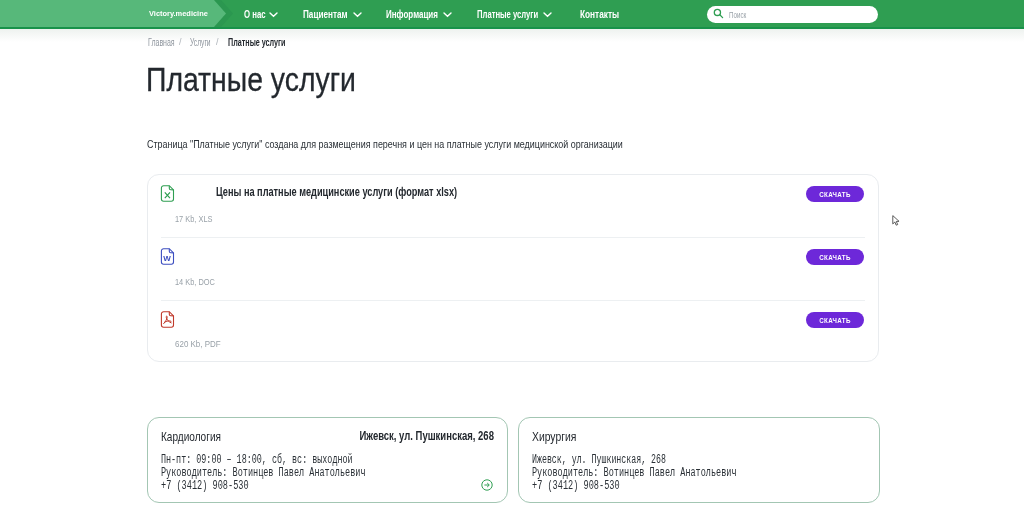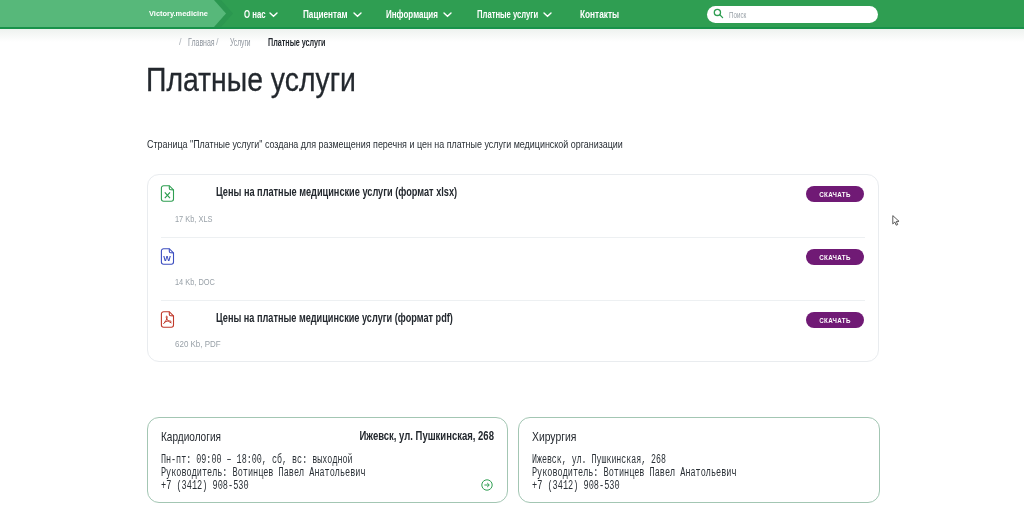--- a/index.html
+++ b/index.html
@@ -18,33 +18,33 @@
   #chevL { left:0; top:0; width:226px; height:27px; background:#57B87A;
            clip-path:polygon(0 0,214px 0,226px 13.5px,214px 27px,0 27px); }
   #logo { left:149px; top:0; height:40px; line-height:28px; color:#fff; font-size:8px; font-weight:bold; }
   .nav { top:0; height:28px; line-height:29px; color:#fff; font-size:11px; font-weight:bold; }
   .chev { top:12px; }
   #search { left:707px; top:6px; width:171px; height:17px; background:#fff; border-radius:9px; }
   #mag { left:713px; top:8px; }
   #ph { left:729px; top:6px; height:17px; line-height:18px; font-size:9px; color:#99A1A8; }
 
   
-  .crumb { top:37px; height:11px; line-height:11px; font-size:10px; color:#8E959D;margin-left:40px; }
+  .crumb { top:37px; height:11px; line-height:11px; font-size:10px; color:#8E959D; }
   .slash { top:37px; height:11px; line-height:11px; font-size:9px; color:#AEB4BA; }
 
   #h1 { left:146px; top:63px; font-size:33px; line-height:33px; color:#23282E; font-weight:normal; -webkit-text-stroke:.3px #23282E; }
   #desc { left:147px; top:138px; font-size:11.5px; line-height:12px; color:#2A3036; }
 
   
   #fcard { left:147px; top:174px; width:732px; height:188px; background:#fff; border:1px solid #E9ECEF; border-radius:12px; }
   .ficon { left:160px; width:15px; height:17px; }
   .ftitle { left:184px; height:16px; line-height:14px; font-size:12.5px; color:#23282E; font-weight:bold;margin-left:32px; }
   .fsize { left:175px; height:10px; line-height:10px; font-size:9.5px; color:#99A1A8; }
   .fsep { left:161px; width:704px; height:1px; background:#EDF0F2; }
-  .btn { left:806px; width:58px; height:16px; border-radius:8px; background:#701a75; color:#fff;
+  .btn { left:806px; width:58px; height:16px; border-radius:8px; background:#6d28d9; color:#fff;
          font-size:7.5px; font-weight:bold; text-align:center; line-height:17px; letter-spacing:.4px; }
 
   
   .bcard { top:417px; height:86px; background:#fff; border:1px solid #A3C6B3; border-radius:12px; }
   #bc1 { left:147px; width:361px; }
   #bc2 { left:518px; width:362px; }
   .btitle { top:430px; height:13px; line-height:13px; font-size:13px; color:#23282E; }
   .baddr  { top:430px; height:13px; line-height:13px; font-size:12.5px; font-weight:bold; color:#23282E; text-align:right; }
   .bbody  { font-size:12px; line-height:13.2px; color:#2A3036;font-family:Liberation Mono, monospace; }
   .bbody div { height:13.2px; }
@@ -111,21 +111,20 @@
   </svg>
   <div class="abs fsize" style="top:277px"><span class="sx" style="transform:scaleX(.78)">14 Kb, DOC</span></div>
   <div class="abs btn" style="top:249px"><span class="sxc">СКАЧАТЬ</span></div>
   <div class="abs fsep" style="top:300px"></div>
 
   <svg class="abs ficon" style="top:311px" viewBox="0 0 15 17">
     <path d="M9.3 0.7 H3.6 A2.2 2.2 0 0 0 1.4 2.9 V14 A2.2 2.2 0 0 0 3.6 16.2 H11.3 A2.2 2.2 0 0 0 13.5 14 V4.9 Z" fill="none" stroke="#C0392B" stroke-width="1.1"></path>
     <path d="M9.3 0.7 V3.3 A1.4 1.4 0 0 0 10.7 4.7 L13.5 4.9" fill="none" stroke="#C0392B" stroke-width="1.1"></path>
     <path d="M3.7 12.6 C5.6 10.4 7 8 7.2 6.2 C7.4 4.8 6 4.7 6.2 6.2 C6.5 8.6 9.2 11.3 11.2 11.9 M4.6 11.2 C6.5 10 9.5 9.4 11 10.2" stroke="#C0392B" stroke-width="1" fill="none" stroke-linecap="round"></path>
   </svg>
-  <div class="abs ftitle" style="top:311px"><span class="sx" style="transform:scaleX(.733)">Цены на платные медицинские услуги (формат pdf)</span></div>
   <div class="abs fsize" style="top:339px"><span class="sx" style="transform:scaleX(.84)">620 Kb, PDF</span></div>
   <div class="abs btn" style="top:312px"><span class="sxc">СКАЧАТЬ</span></div>
 
   <div class="abs bcard" id="bc1"></div>
   <div class="abs bcard" id="bc2"></div>
 
   <div class="abs btitle" style="left:161px"><span class="sx" style="transform:scaleX(.773)">Кардиология</span></div>
   <div class="abs baddr" style="left:300px;width:194px"><span class="sxr" style="transform:scaleX(.76)">Ижевск, ул. Пушкинская, 268</span></div>
   <div class="abs bbody" style="left:161px;top:453.5px">
     <div><span class="sx" style="transform:scaleX(.70)">Пн-пт: 09:00 – 18:00, сб, вс: выходной</span></div>

